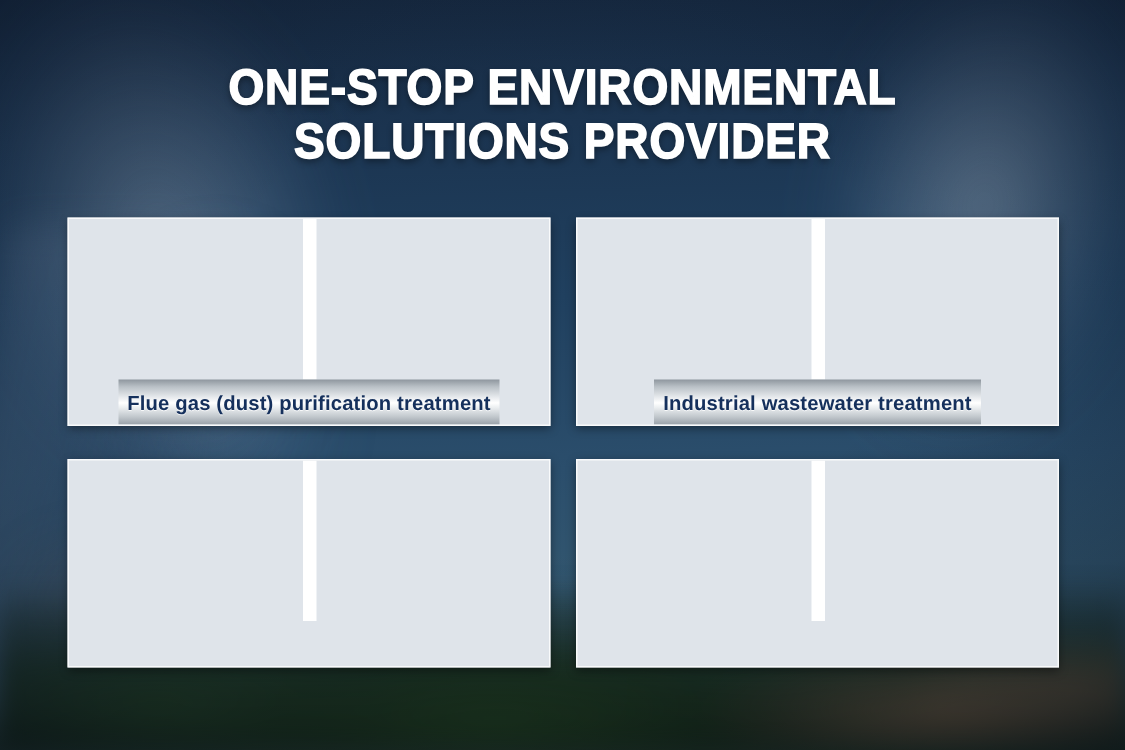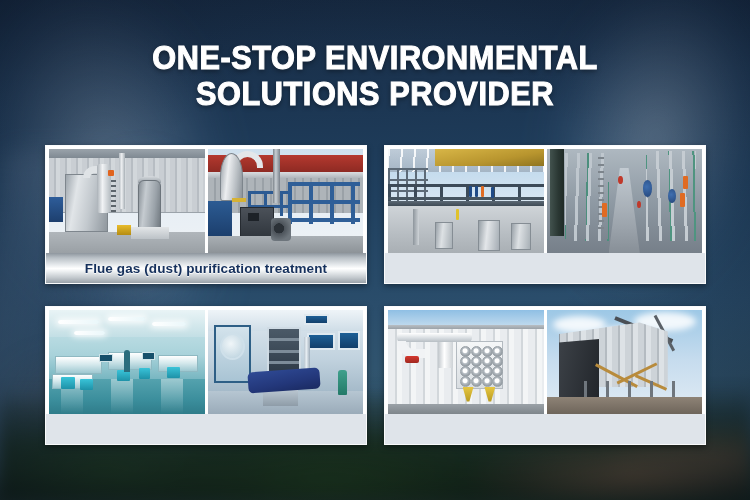--- a/index.html
+++ b/index.html
@@ -125,20 +125,21 @@
     row-gap:22px;
   }
   .card {
     position:relative;
     background:#dfe4ea;
     border:1px solid rgba(255,255,255,0.80);
     box-shadow:0 2px 6px rgba(0,0,0,0.40);
     overflow:hidden;
     display:flex;
     flex-direction:column;
+    align-items:center;
   }
   .photos {
     flex:0 0 107px;
     display:flex;
     gap:3px;
     background:#ffffff;
     padding:3px 3px 0 3px;
   }
   .photo {
     flex:1 1 50%;
@@ -484,20 +485,21 @@
           <div class="p4-ladder"></div>
           <div class="p4-blue1"></div>
             <div class="p4-blue2"></div>
           <div class="p4-red1"></div>
             <div class="p4-red2"></div>
           <div class="worker w-orange" style="left:36%; top:52%; width:5px; height:14px;"></div>
           <div class="worker w-orange" style="left:86%; top:42%; width:5px; height:14px;"></div>
           <div class="worker w-orange" style="left:88%; top:26%; width:5px; height:13px;"></div>
         </div>
       </div>
+      <div class="caption">Industrial wastewater treatment</div>
     </div>
 
     <div class="card">
       <div class="photos">
         <div class="photo">
           <div class="p5-base"></div>
           <div class="p5-ceiling"></div>
           <div class="p5-lamp" style="left:6%;  top:10%; width:26%;"></div>
           <div class="p5-lamp" style="left:38%; top:7%;  width:24%;"></div>
           <div class="p5-lamp" style="left:66%; top:12%; width:22%;"></div>

